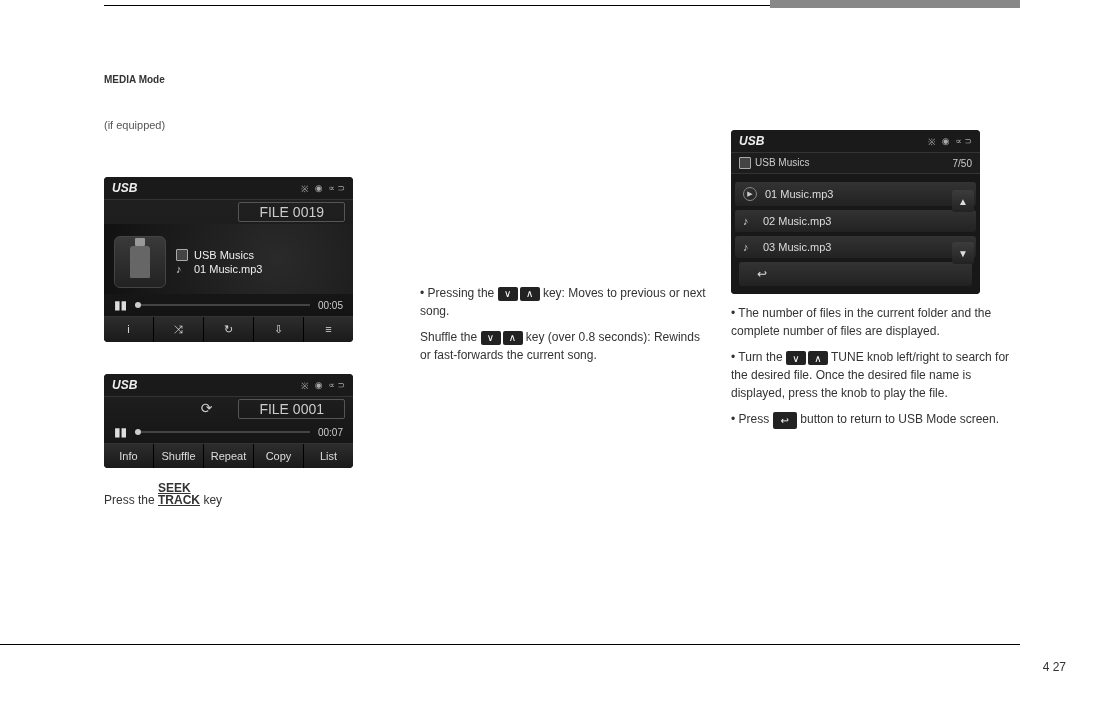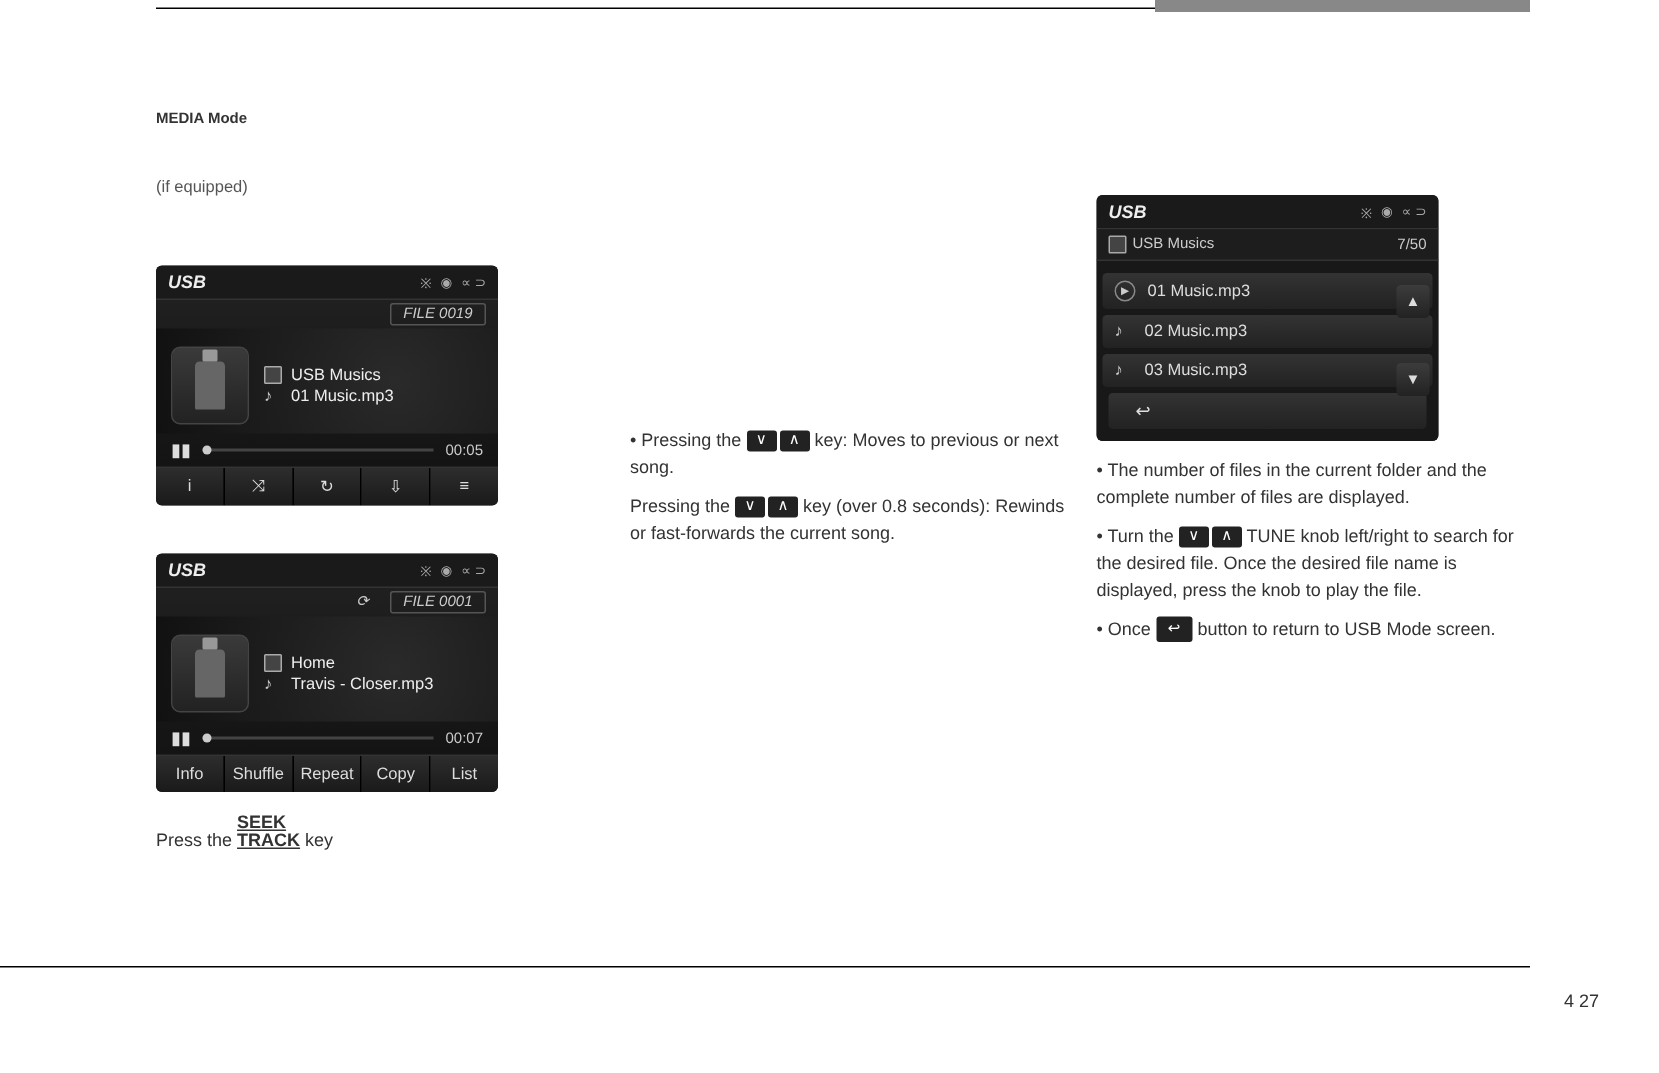--- a/index.html
+++ b/index.html
@@ -32,40 +32,40 @@
     .col2 { position: absolute; left: 420px; width: 290px; }
     .col3 { position: absolute; left: 731px; width: 290px; }
 
     .section-title { font-weight: bold; font-size: 10px; margin-bottom: 6px; }
     .section-sub { font-weight: bold; font-size: 14px; margin-bottom: 6px; }
     .section-desc { font-size: 11px; color: #555; margin-bottom: 10px; }
     .para { font-size: 12px; line-height: 1.5; margin-bottom: 8px; }
 
     
     .device {
-      width: 228px;
+      width: 249px;
       background: linear-gradient(#222,#111);
       border-radius: 4px;
       padding: 0;
       margin-bottom: 10px;
       color: #ddd;
       font-size: 10px;
       overflow: hidden;
     }
     .dev-top {
       display: flex;
       align-items: center;
       justify-content: space-between;
       padding: 4px 8px;
       background: #1a1a1a;
       border-bottom: 1px solid #333;
     }
     .dev-statusbar { display:flex; gap:6px; align-items:center; font-size:9px; color:#aaa;}
     .dev-label { font-style: italic; font-weight: bold; color: #eee; font-size: 12px; }
-    .dev-file { font-size: 10px; border:1px solid #555; padding:1px 8px; border-radius:2px; color:#ccc;font-style:italic;}
+    .dev-file { font-size: 14px; border:1px solid #555; padding:1px 20px; border-radius:2px; color:#ccc;}
     .dev-body {
       display: flex;
       padding: 10px 10px 4px 10px;
       gap: 10px;
       align-items: center;
       background: radial-gradient(circle at 70% 50%, #2a2a2a, #111);
       min-height: 70px;
     }
     .usb-icon-box {
       width: 52px; height: 52px;
@@ -228,35 +228,20 @@
       <span class="dev-statusbar">
         <span>※</span>
         <span>◉</span>
         <span>∝ ⊃</span>
       </span>
     </div>
     <div style="display:flex;justify-content:flex-end;padding:2px 8px;gap:6px;">
       <span class="dev-file" style="border:none;">⟳</span>
       <span class="dev-file">FILE 0001</span>
     </div>
-    <div class="dev-body">
-      <div class="usb-icon-box">
-          <div class="usb-plug"></div>
-        </div>
-      <div class="track-info">
-        <div class="track-line">
-            <span class="folder-ico"></span>
-            <span>Home</span>
-          </div>
-        <div class="track-line">
-            <span class="note-ico"></span>
-            <span>Travis - Closer.mp3</span>
-          </div>
-      </div>
-    </div>
     <div class="dev-progress">
       <span class="pp">▮▮</span>
       <div class="pbar"></div>
       <span>00:07</span>
     </div>
     <div class="dev-btns">
       <div class="dev-btn">Info</div>
       <div class="dev-btn">Shuffle</div>
       <div class="dev-btn">Repeat</div>
       <div class="dev-btn">Copy</div>
@@ -277,21 +262,21 @@
 <div class="col2" style="top:284px;">
   <div class="para">
     <span>• Pressing the </span>
     <span class="chip-pair">
       <span class="chip">∨</span>
       <span class="chip">∧</span>
     </span>
     <span> key: Moves to previous or next song.</span>
   </div>
   <div class="para">
-    <span>Pressing the </span>
+    <span>Shuffle the </span>
     <span class="chip-pair">
       <span class="chip">∨</span>
       <span class="chip">∧</span>
     </span>
     <span> key (over 0.8 seconds): Rewinds or fast-forwards the current song.</span>
   </div>
 </div>
 
 <div class="col3" style="top:130px;">
   <div class="device" style="position:relative;">
@@ -333,20 +318,20 @@
   <div class="para">
     <span>• Turn the </span>
     <span class="chip-pair">
       <span class="chip">∨</span>
       <span class="chip">∧</span>
     </span>
     <span> TUNE knob left/right to search for the desired file. Once the desired file name is displayed, press the knob to play the file.</span>
   </div>
 
   <div class="para">
-    <span>• Once </span>
+    <span>• Press </span>
     <span class="btn-key">↩</span>
     <span> button to return to USB Mode screen.</span>
   </div>
 </div>
 
 <div class="footer-line"></div>
 <div class="page-num">4 27</div>
 
 </body></html>

